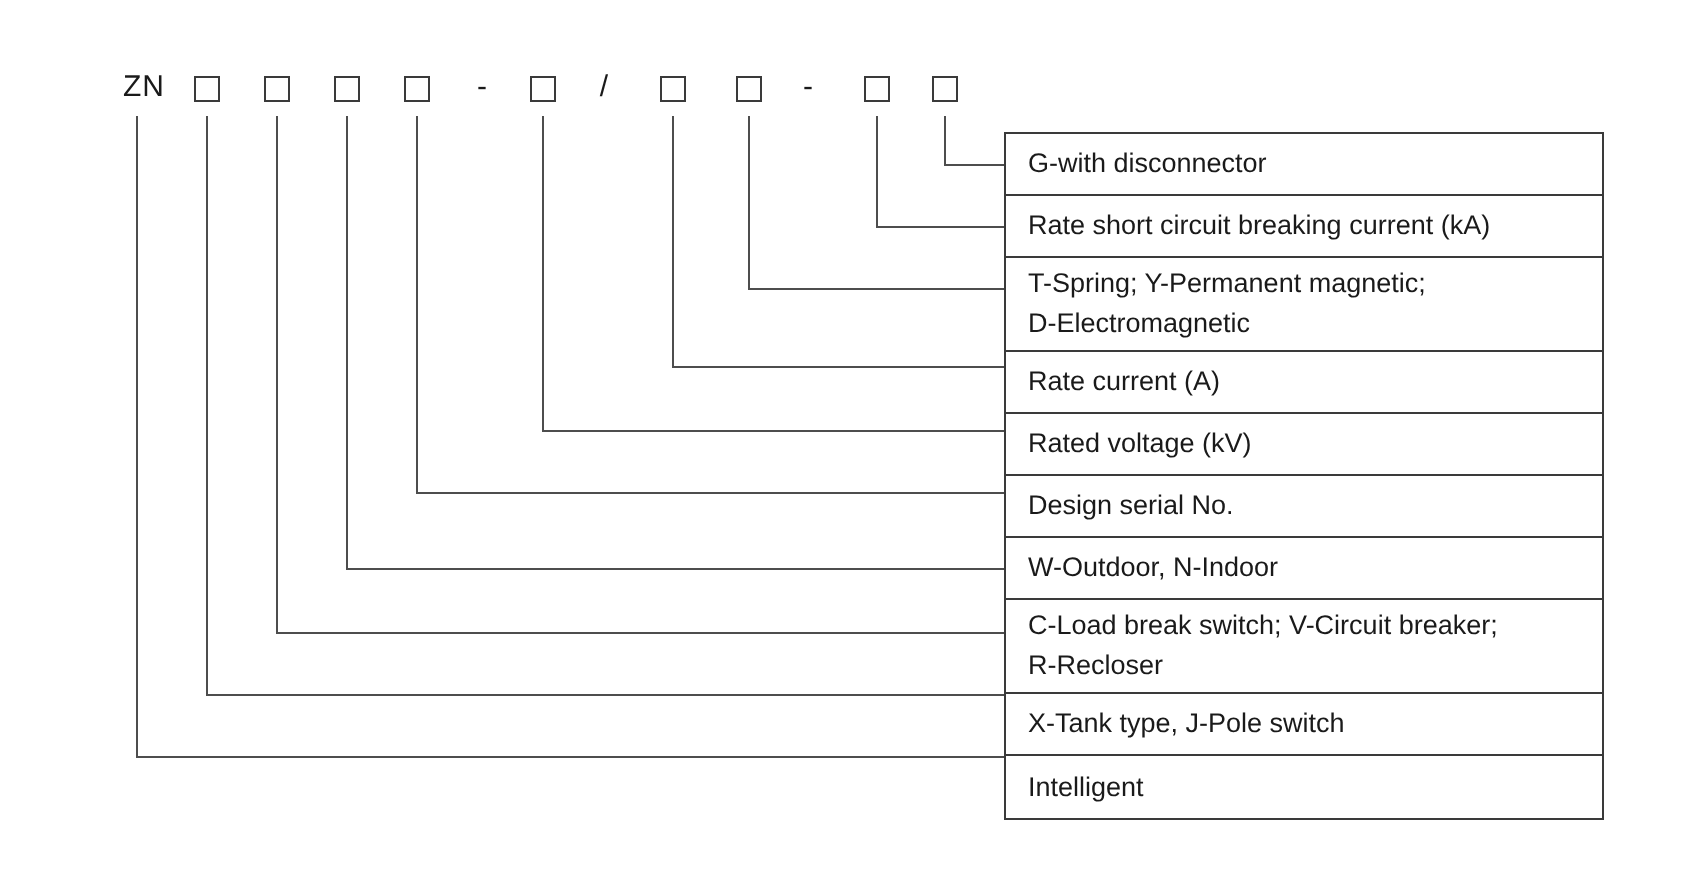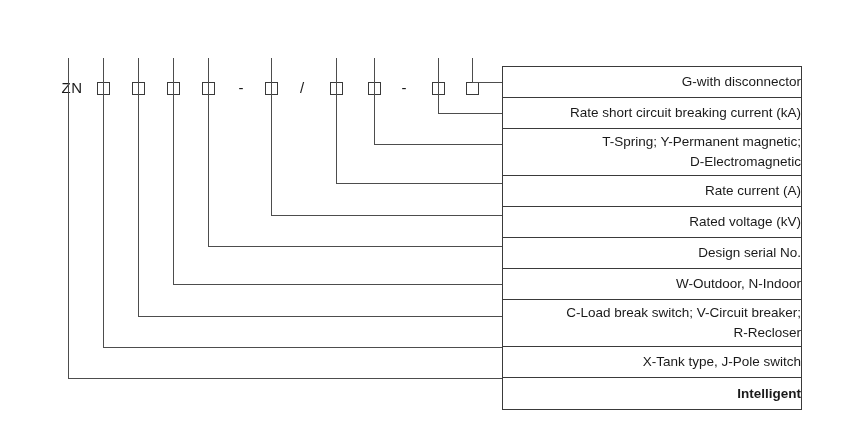--- a/index.html
+++ b/index.html
@@ -20,21 +20,20 @@
     height: 440px;
   }
 
   
   #code-row {
     position: absolute;
     left: 0;
     top: 0;
     width: 704px;
     height: 70px;
-    margin-top: 44px;
   }
   .code-sym {
     position: absolute;
     top: 33px;
     height: 22px;
     line-height: 22px;
     font-size: 15px;
     color: #1a1a1a;
     white-space: nowrap;
     text-align: center;
@@ -84,25 +83,23 @@
     box-sizing: border-box;
     background: #ffffff;
   }
   .desc-row {
     border-bottom: 1px solid #3a3a3a;
     box-sizing: border-box;
     padding: 0 0 0 11px;
     display: flex;
     flex-direction: column;
     justify-content: center;
-    align-items: flex-end;
   }
   .desc-row:last-child {
     border-bottom: none;
-    font-weight: bold;
   }
   .desc-row.one-line {
     height: 31px;
   }
   .desc-row.two-line {
     height: 47px;
   }
   .desc-text {
     font-size: 13.5px;
     line-height: 20px;

